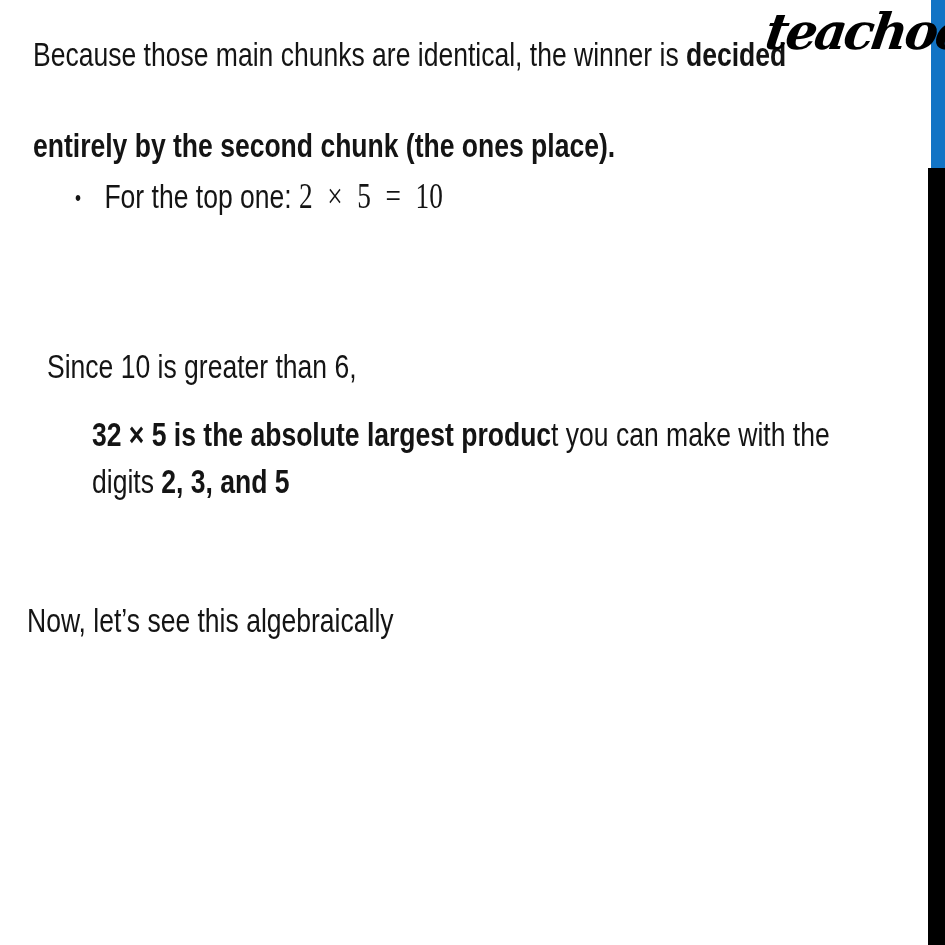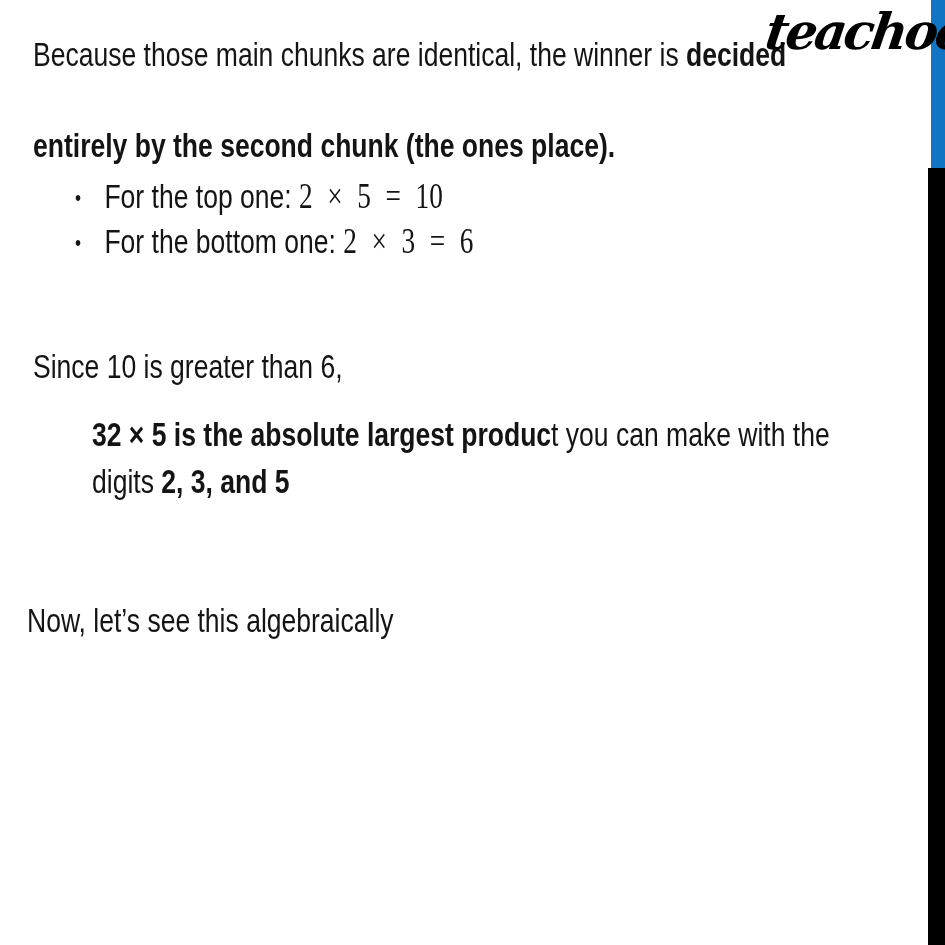--- a/index.html
+++ b/index.html
@@ -51,21 +51,21 @@
   .dot{
     display:inline-block;
     font-size:22px;
     vertical-align:3px;
     margin-right:30px;
   }
   .l-intro1{top:32px;left:33px;}
   .l-intro2{top:88px;left:33px;margin-top:35px;}
   .l-bullet1{top:152px;left:75px;margin-top:22px;}
   .l-bullet2{top:219px;left:75px;}
-  .l-since{top:344px;left:33px;}
+  .l-since{top:344px;left:47px;}
   .l-result1{top:412px;left:92px;}
   .l-result2{top:459px;left:92px;}
   .l-now{top:598px;left:27px;}
 </style>
 </head>
 <body>
 
 <div class="slide">
 
   <div class="bar-blue" style="background: rgb(18, 116, 197);"></div>
@@ -84,25 +84,20 @@
       <span class="b">entirely by the second chunk (the ones place).</span>
     </span>
   </div>
 
   <div class="line l-bullet1">
     <span class="scale">
       <span class="dot">•</span><span>For the top one: </span><span class="math">2 × 5 = 10</span>
     </span>
   </div>
 
-  <div class="line l-bullet2">
-    <span class="scale">
-      <span class="dot">•</span><span>For the bottom one: </span><span class="math">2 × 3 = 6</span>
-    </span>
-  </div>
 
   <div class="line l-since">
     <span class="scale">
       <span>Since 10 is greater than 6,</span>
     </span>
   </div>
 
   <div class="line l-result1">
     <span class="scale">
       <span class="b">32 × 5 is the absolute largest produc</span><span>t you can make with the</span>

